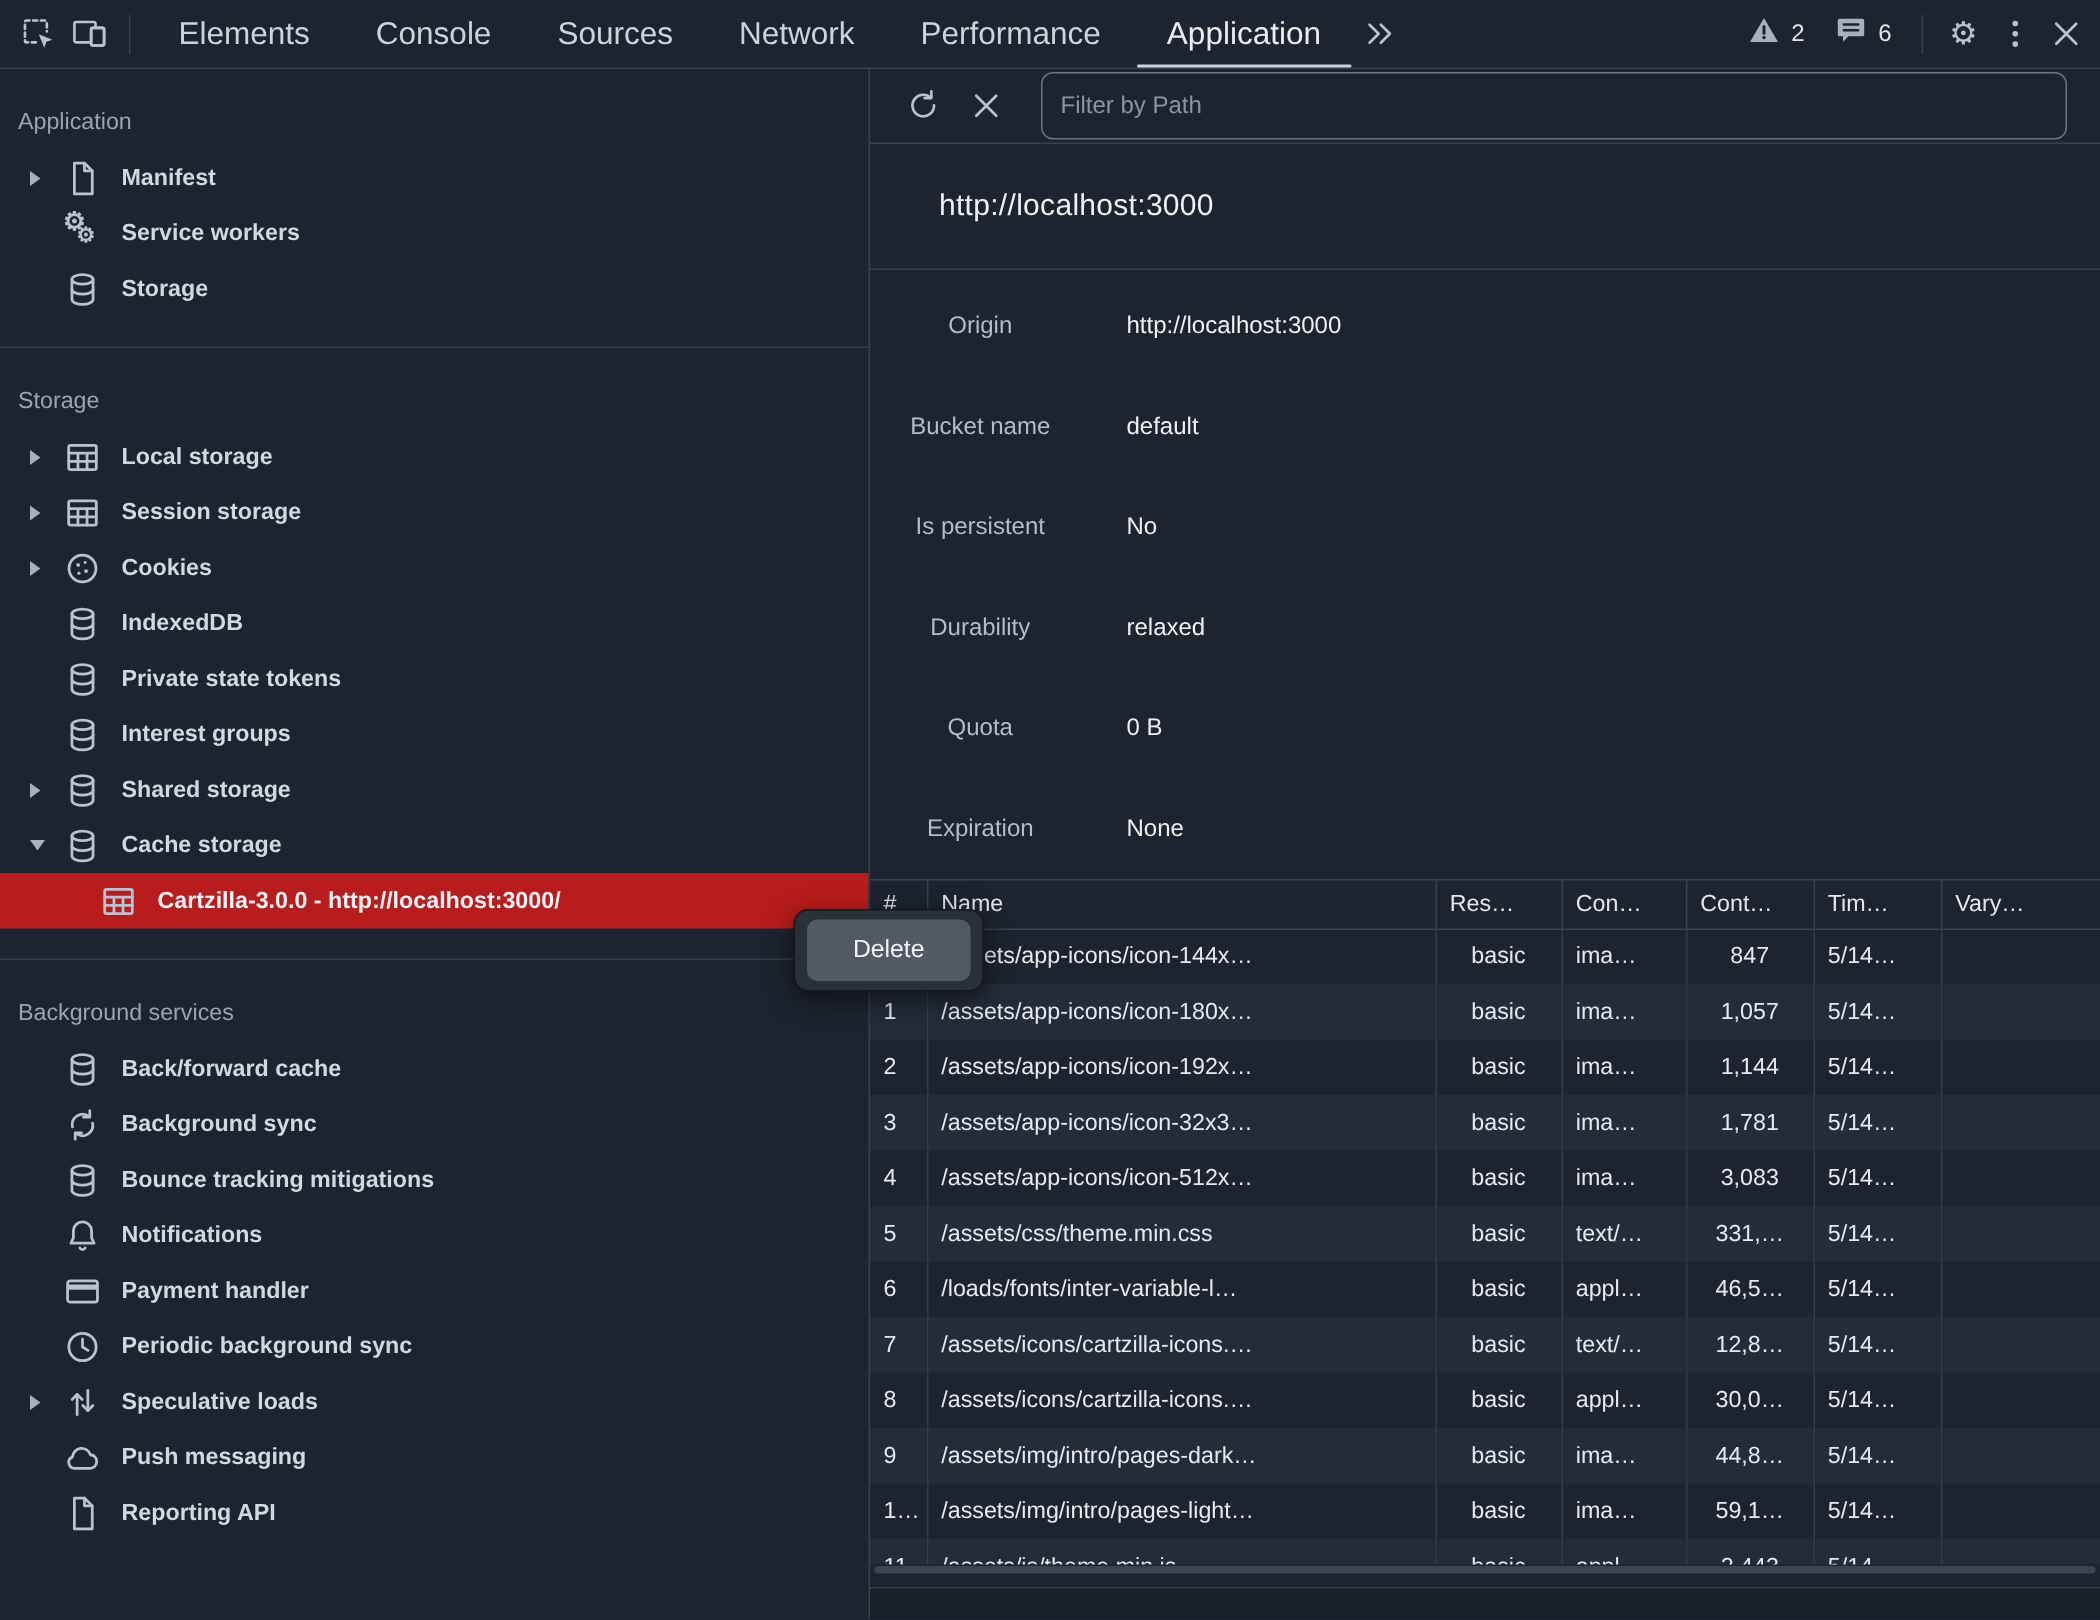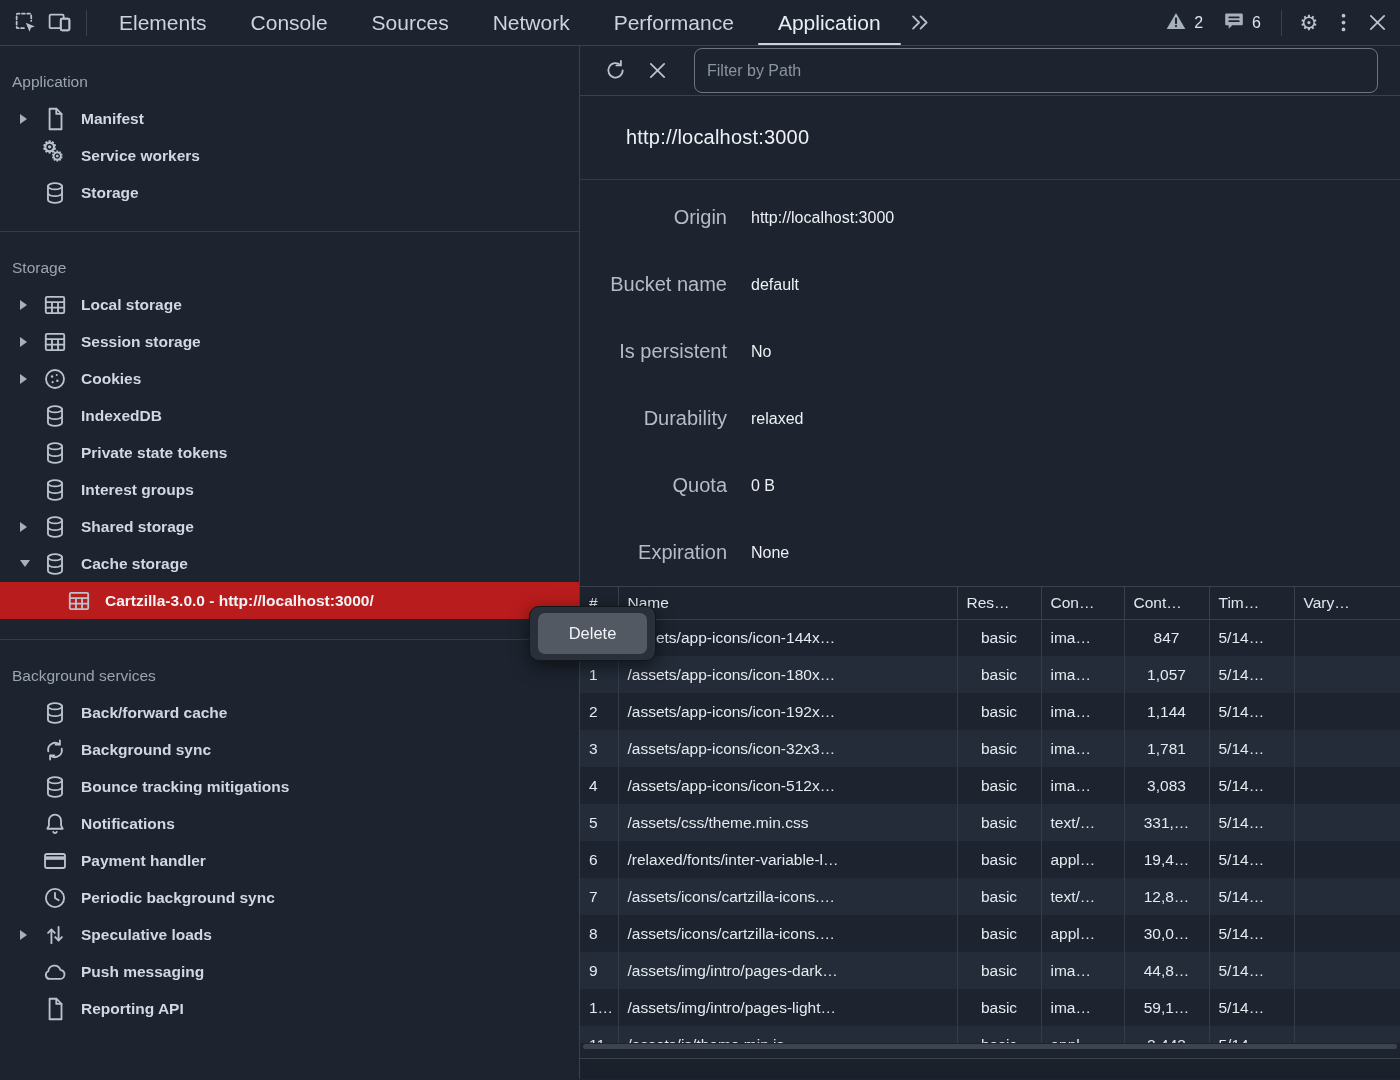--- a/index.html
+++ b/index.html
@@ -52,21 +52,21 @@
   .filter-input{flex:1;height:45px;margin-left:12px;background:transparent;border:1px solid #6d7584;
                 border-radius:8px;color:#e8ecf2;font-size:16px;padding:0 12px;outline:none;
                 font-family:"Liberation Sans",sans-serif;}
   .filter-input::placeholder{color:#8b94a2;}
 
   
   .origin-row{height:84px;flex:0 0 84px;display:flex;align-items:center;padding-left:46px;border-bottom:1px solid #343c49;}
   .origin-row h1{margin:0;font-size:20px;font-weight:400;color:#eef1f6;letter-spacing:.2px;}
   .meta{flex:0 0 403px;padding-top:4px;}
   .meta-row{height:67px;display:flex;align-items:center;}
-  .meta-label{width:147px;flex:0 0 147px;text-align:right;color:#b4bcc9;font-size:20px;}
+  .meta-label{width:147px;flex:0 0 147px;text-align:center;color:#b4bcc9;font-size:16px;}
   .meta-value{margin-left:24px;color:#edf0f5;font-size:16px;}
 
   
   .grid-wrap{flex:0 0 457px;overflow:hidden;border-top:1px solid #39414e;}
   table.grid{border-collapse:collapse;table-layout:fixed;width:100%;font-size:15.5px;}
   table.grid col.c0{width:38px;} table.grid col.c1{width:339px;} table.grid col.c2{width:84px;}
   table.grid col.c3{width:83px;} table.grid col.c4{width:85px;} table.grid col.c5{width:85px;}
   table.grid th{height:32px;font-weight:400;text-align:left;color:#e3e8ee;padding:0 9px;
                 border-right:1px solid #39414e;border-bottom:1px solid #39414e;cursor:pointer;
                 white-space:nowrap;overflow:hidden;}
@@ -483,24 +483,24 @@
                 <td>5</td>
                 <td>/assets/css/theme.min.css</td>
                 <td class="num">basic</td>
                 <td>text/…</td>
                 <td class="num">331,…</td>
                 <td>5/14…</td>
                 <td></td>
               </tr>
               <tr>
                 <td>6</td>
-                <td>/relaxed/fonts/inter-variable-l…</td>
+                <td>/loads/fonts/inter-variable-l…</td>
                 <td class="num">basic</td>
                 <td>appl…</td>
-                <td class="num">19,4…</td>
+                <td class="num">46,5…</td>
                 <td>5/14…</td>
                 <td></td>
               </tr>
               <tr class="alt">
                 <td>7</td>
                 <td>/assets/icons/cartzilla-icons.…</td>
                 <td class="num">basic</td>
                 <td>text/…</td>
                 <td class="num">12,8…</td>
                 <td>5/14…</td>

